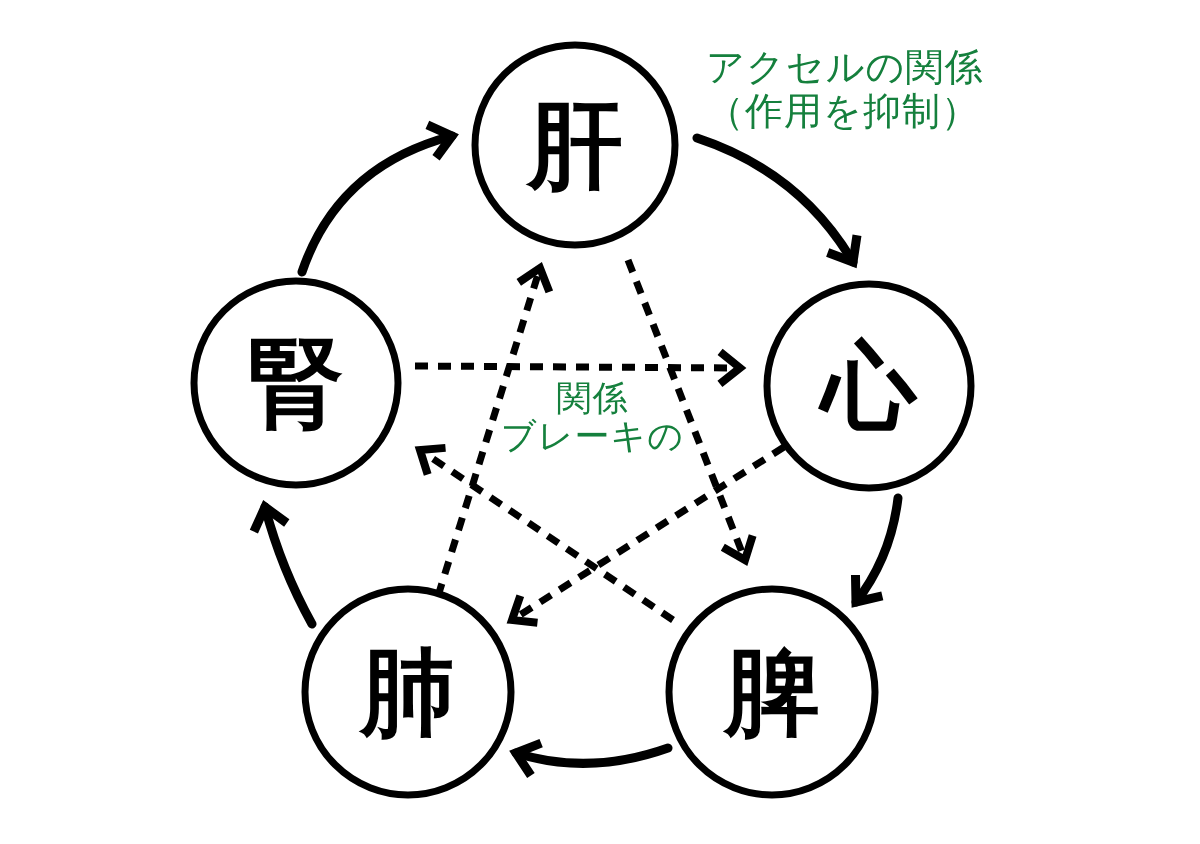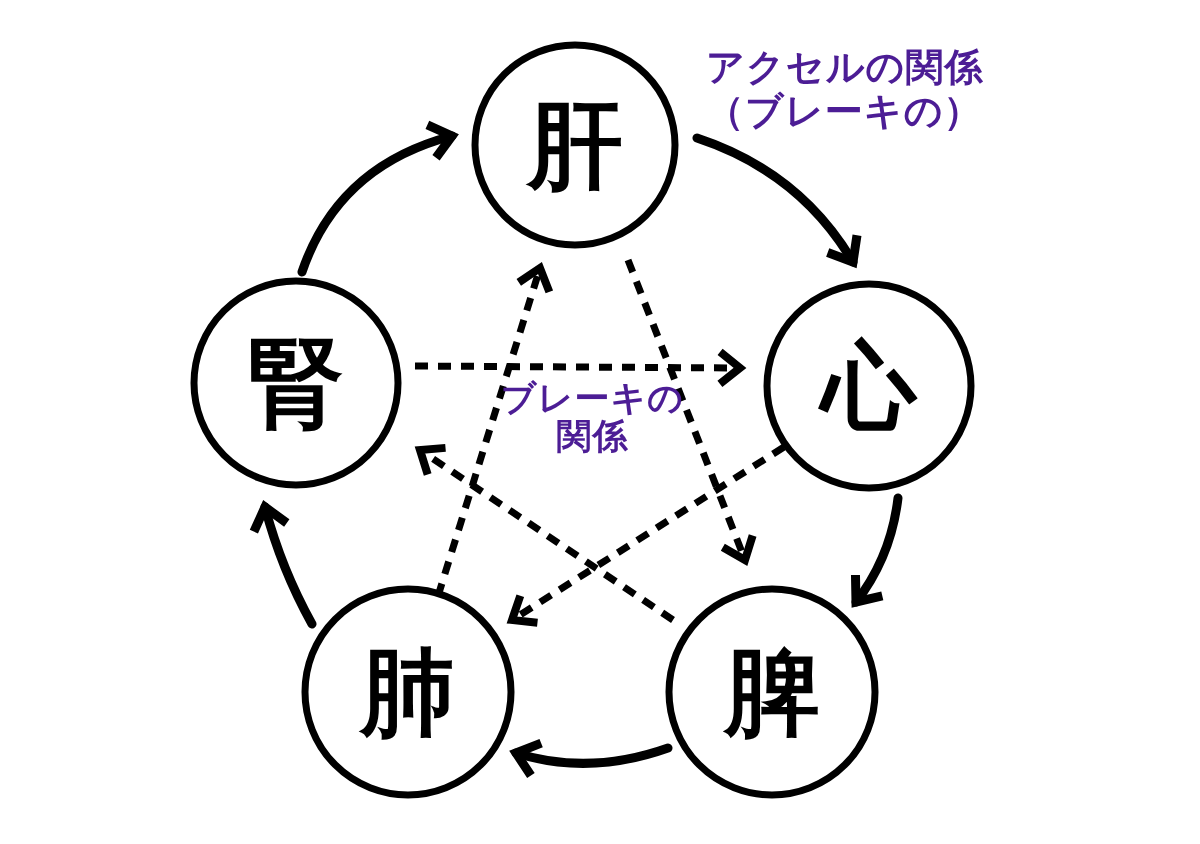--- a/index.html
+++ b/index.html
@@ -23,22 +23,22 @@
     top: 0;
   }
   .organ-glyph {
     font-family: "Liberation Sans", "DejaVu Sans", sans-serif;
     font-weight: bold;
     font-size: 95px;
     fill: #000000;
   }
   .float-label {
     position: absolute;
-    color: #4c1d95;
-    font-weight: bold;
+    color: #15803d;
+    font-weight: normal;
     white-space: nowrap;
   }
   .accel-label {
     left: 706px;
     top: 45px;
     font-size: 38px;
     line-height: 44px;
     text-align: left;
     letter-spacing: 1px;
   }
@@ -96,21 +96,21 @@
       <circle cx="408" cy="692" r="103" fill="#ffffff" stroke="#000000" stroke-width="7"></circle>
       <text x="408" y="725" text-anchor="middle" class="organ-glyph">肺</text>
 
       <circle cx="296" cy="383" r="102" fill="#ffffff" stroke="#000000" stroke-width="7"></circle>
       <text x="296" y="416" text-anchor="middle" class="organ-glyph">腎</text>
     </g>
   </svg>
 
   <div class="float-label accel-label">
     <div>アクセルの関係</div>
-    <div>（ブレーキの）</div>
+    <div>（作用を抑制）</div>
   </div>
 
   <div class="float-label brake-label">
+    <div>関係</div>
     <div>ブレーキの</div>
-    <div>関係</div>
   </div>
 
 </div>
 
 </body></html>

